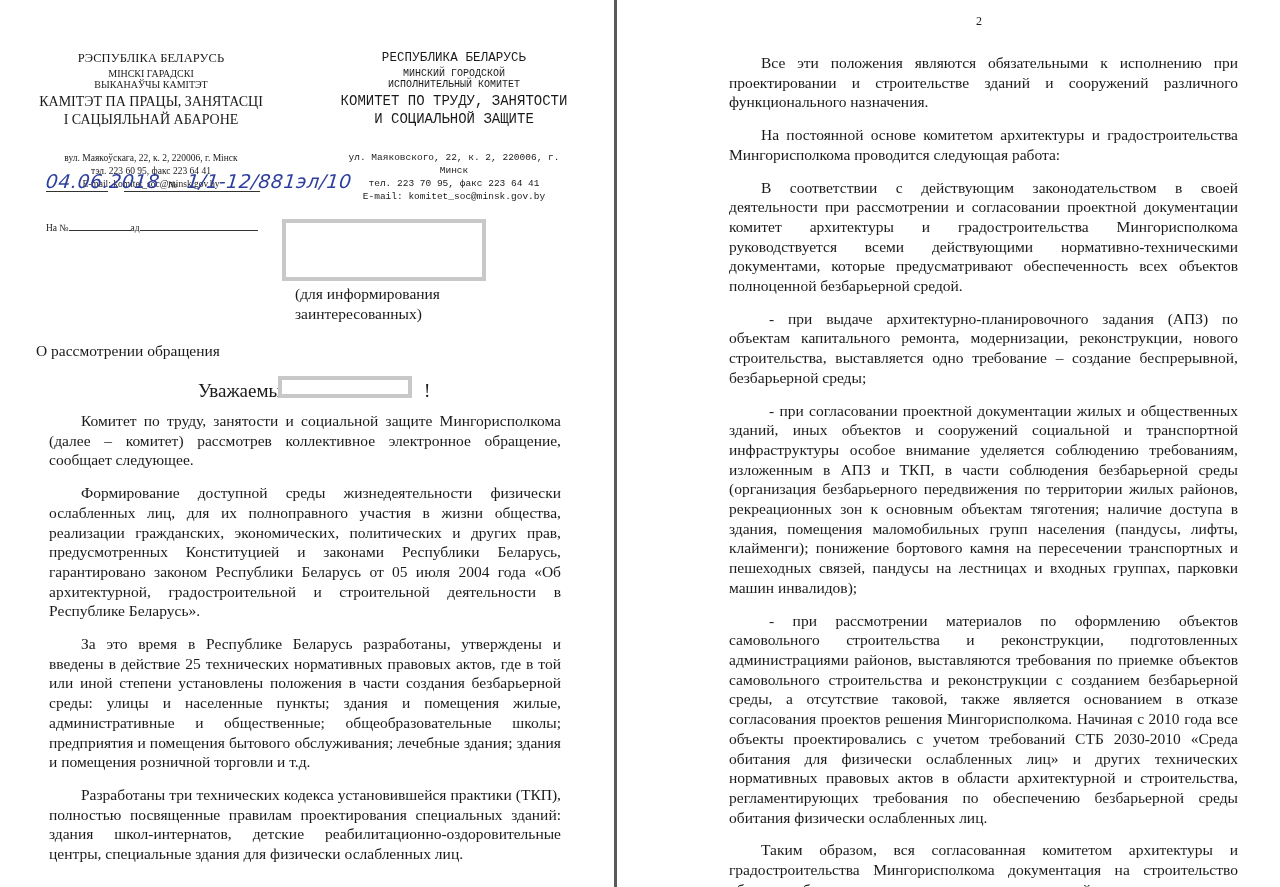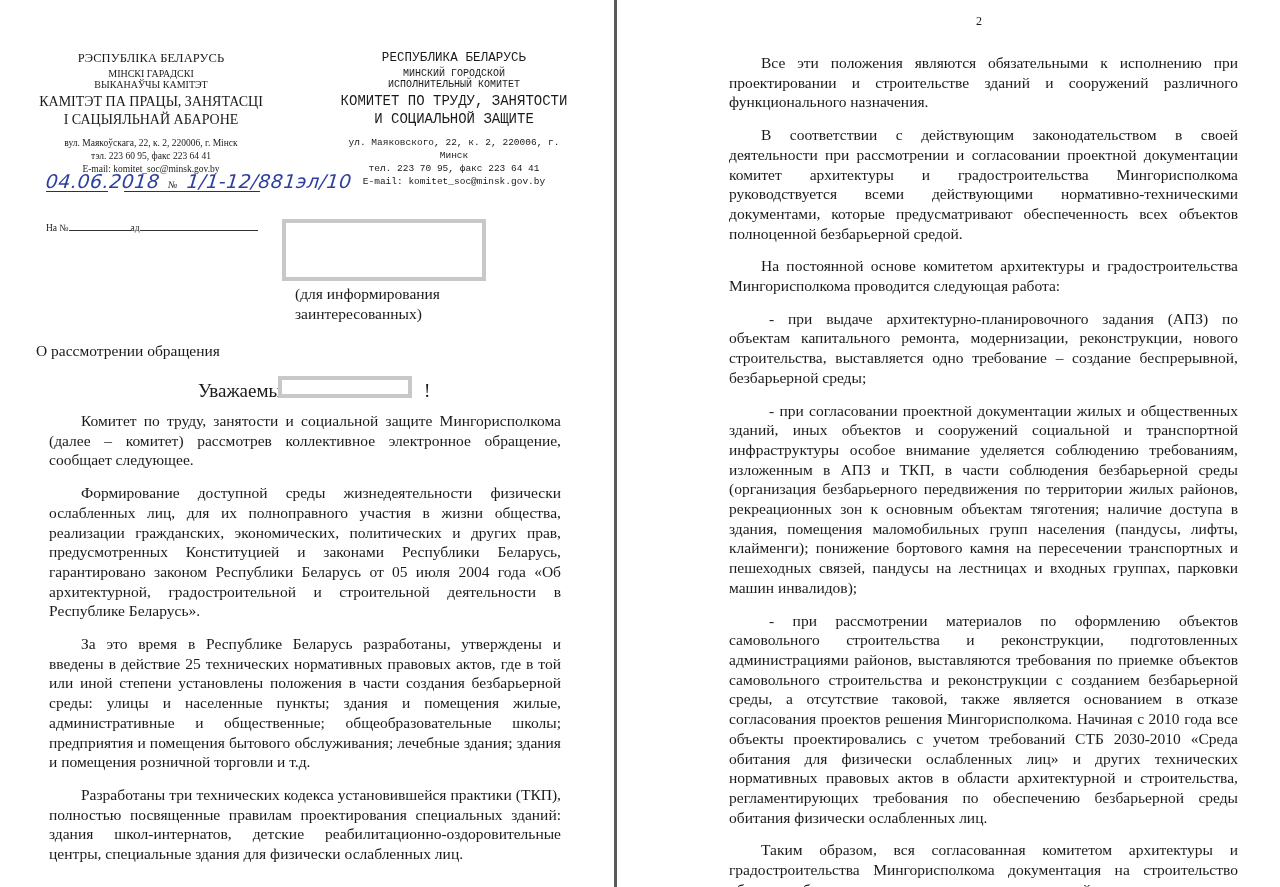--- a/index.html
+++ b/index.html
@@ -13,21 +13,21 @@
     #page-right { left: 618px; width: 662px; }
     .divider { position: absolute; left: 614px; top: 0; width: 3px; height: 887px; background: #5a5a5a; }
 
     
     .hdr { position: absolute; text-align: center; line-height: 1.1; }
     #hdr-by { left: 36px; top: 52px; width: 230px; text-align: center; }
     #hdr-ru { left: 339px; top: 52px; width: 230px; font-family: Liberation Mono, monospace; }
     .hdr .l1 { font-size: 12.5px; letter-spacing: 0.1px; margin-bottom: 2px; }
     .hdr .l2 { font-size: 10px; line-height: 1.15; }
     .hdr .l3 { font-size: 14px; line-height: 1.12; margin-top: 3px; }
-    .hdr .addr { font-size: 9.5px; line-height: 1.35; margin-top: 9px; }
+    .hdr .addr { font-size: 9.5px; line-height: 1.35; margin-top: 24px; }
 
     .handwrite {
       position: absolute; left: 46px; top: 170px;
       font-family: "DejaVu Sans", sans-serif; font-style: italic;
       color: #2d3f9e; font-size: 19px; letter-spacing: 0.5px;
       transform: skewX(-6deg);
     }
     .handwrite .num-sign { font-family: "Liberation Serif", serif; font-style: normal; font-size: 10px; color: #222; margin: 0 2px; }
     .hw-line { position: absolute; top: 191px; height: 1px; background: #333; }
     #hw-line-1 { left: 46px; width: 62px; }
@@ -118,19 +118,19 @@
     <p>Разработаны три технических кодекса установившейся практики (ТКП), полностью посвященные правилам проектирования специальных зданий: здания школ-интернатов, детские реабилитационно-оздоровительные центры, специальные здания для физически ослабленных лиц.</p>
   </div>
 </div>
 
 <div class="divider"></div>
 
 <div class="page" id="page-right"></div>
 <div class="page-num">2</div>
 <div class="body-text" id="body-right">
   <p>Все эти положения являются обязательными к исполнению при проектировании и строительстве зданий и сооружений различного функционального назначения.</p>
+  <p>На постоянной основе комитетом архитектуры и градостроительства Мингорисполкома проводится следующая работа:</p>
   <p>В соответствии с действующим законодательством в своей деятельности при рассмотрении и согласовании проектной документации комитет архитектуры и градостроительства Мингорисполкома руководствуется всеми действующими нормативно-техническими документами, которые предусматривают обеспеченность всех объектов полноценной безбарьерной средой.</p>
-  <p>На постоянной основе комитетом архитектуры и градостроительства Мингорисполкома проводится следующая работа:</p>
   <p class="bullet">- при выдаче архитектурно-планировочного задания (АПЗ) по объектам капитального ремонта, модернизации, реконструкции, нового строительства, выставляется одно требование – создание беспрерывной, безбарьерной среды;</p>
   <p class="bullet">- при согласовании проектной документации жилых и общественных зданий, иных объектов и сооружений социальной и транспортной инфраструктуры особое внимание уделяется соблюдению требованиям, изложенным в АПЗ и ТКП, в части соблюдения безбарьерной среды (организация безбарьерного передвижения по территории жилых районов, рекреационных зон к основным объектам тяготения; наличие доступа в здания, помещения маломобильных групп населения (пандусы, лифты, клайменги); понижение бортового камня на пересечении транспортных и пешеходных связей, пандусы на лестницах и входных группах, парковки машин инвалидов);</p>
   <p class="bullet">- при рассмотрении материалов по оформлению объектов самовольного строительства и реконструкции, подготовленных администрациями районов, выставляются требования по приемке объектов самовольного строительства и реконструкции с созданием безбарьерной среды, а отсутствие таковой, также является основанием в отказе согласования проектов решения Мингорисполкома. Начиная с 2010 года все объекты проектировались с учетом требований СТБ 2030-2010 «Среда обитания для физически ослабленных лиц» и других технических нормативных правовых актов в области архитектурной и строительства, регламентирующих требования по обеспечению безбарьерной среды обитания физически ослабленных лиц.</p>
   <p>Таким образом, вся согласованная комитетом архитектуры и градостроительства Мингорисполкома документация на строительство объектов общественного и административно – хозяйственного назначения (новое строительство, реконструкция и реставрация)</p>
 </div>
 
 </body></html>

